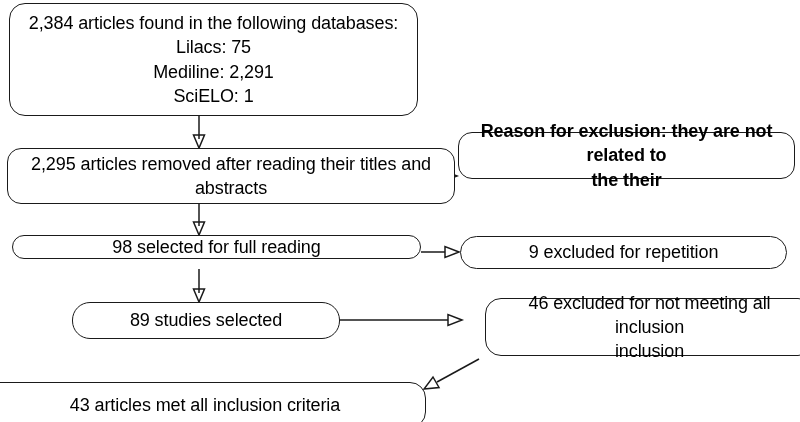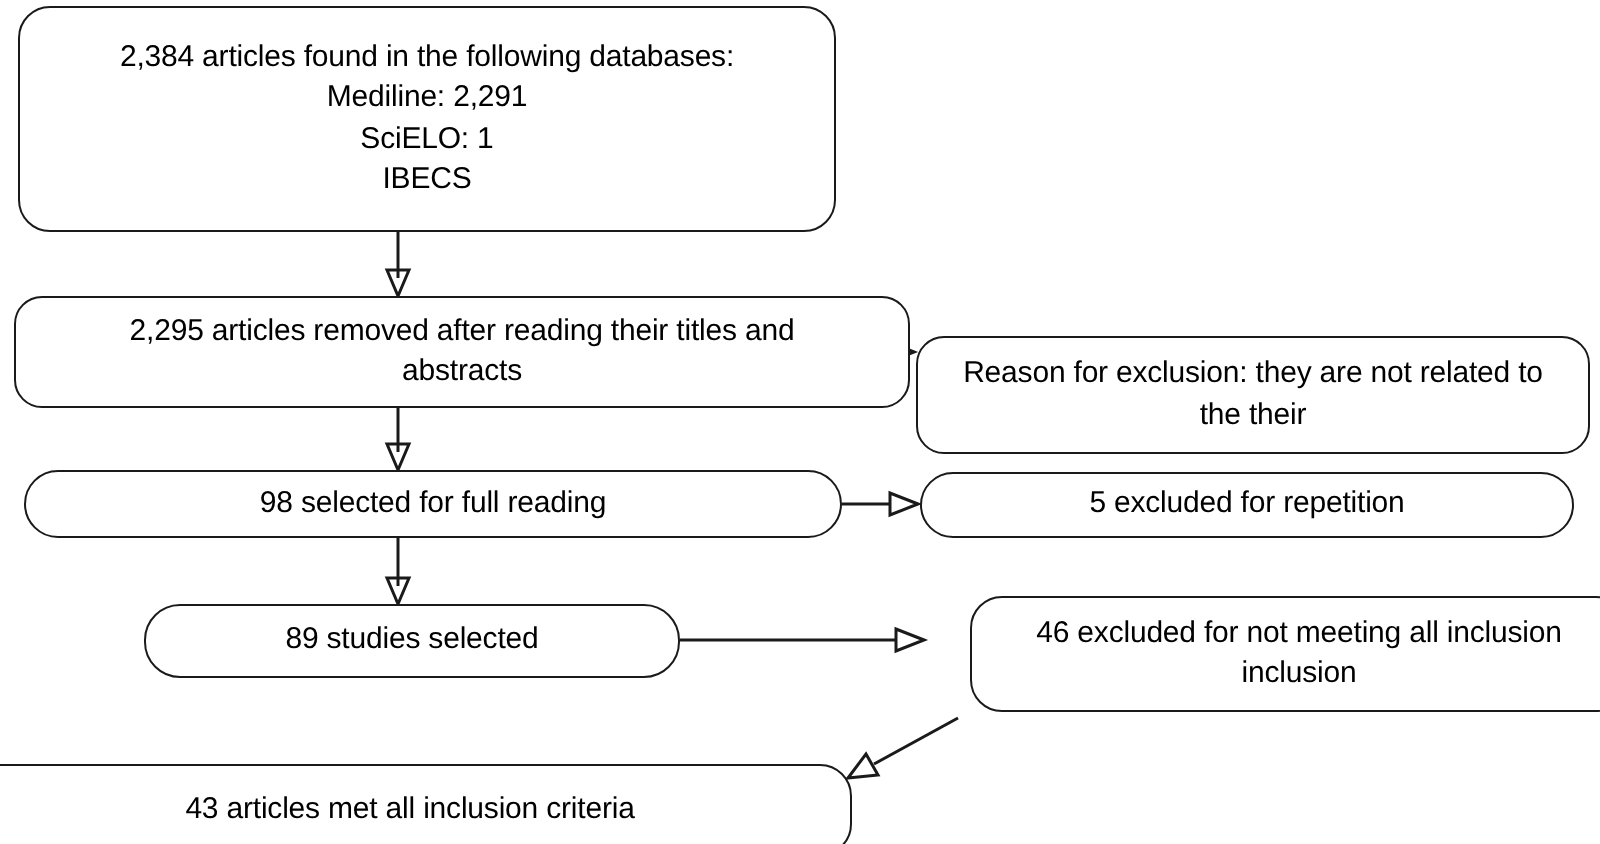--- a/index.html
+++ b/index.html
@@ -20,33 +20,33 @@
     position: absolute;
     box-sizing: border-box;
     border: 1.6px solid #1a1a1a;
     border-radius: 14px;
     background: #ffffff;
     display: flex;
     align-items: center;
     justify-content: center;
     text-align: center;
     color: #000000;
-    font-size: 15px;
+    font-size: 18px;
     line-height: 1.34;
     padding: 2px 8px;
     letter-spacing: -0.1px;
   }
   .node .txt { display: block; width: 100%; }
   .node .line { display: block; }
 
   
   #node-identification { left: 9px;  top: 3px;   width: 409px; height: 113px; border-radius: 16px; }
   #node-screened      { left: 7px;  top: 148px; width: 448px; height: 56px;  }
-  #node-reason        { left: 458px; top: 168px; width: 337px; height: 59px; }
-  #node-fullread      { left: 12px; top: 235px; width: 409px; height: 34px;  border-radius: 17px; }
+  #node-reason        { left: 458px; top: 132px; width: 337px; height: 47px; font-weight: bold; }
+  #node-fullread      { left: 12px; top: 235px; width: 409px; height: 24px;  border-radius: 17px; }
   #node-repetition    { left: 460px; top: 236px; width: 327px; height: 33px; border-radius: 17px; }
   #node-studies       { left: 72px; top: 302px; width: 268px; height: 37px;  border-radius: 18px; justify-content: center; }
   #node-criteria      { left: 485px; top: 298px; width: 329px; height: 58px; border-radius: 16px; }
   #node-included      { left: -16px; top: 382px; width: 442px; height: 46px; border-radius: 16px; }
 
   svg#connectors {
     position: absolute;
     left: 0; top: 0;
     width: 800px;
     height: 422px;
@@ -98,23 +98,23 @@
 
     <g>
       <line x1="479" y1="359" x2="437" y2="382"></line>
       <path class="arrowhead" d="M 424 389 L 439 387.5 L 433 377 Z"></path>
     </g>
   </svg>
 
   <div class="node" id="node-identification">
     <span class="txt">
       <span class="line">2,384 articles found in the following databases:</span>
+      <span class="line">Lilacs: 75</span>
       <span class="line">Mediline: 2,291</span>
       <span class="line">SciELO: 1</span>
-      <span class="line">IBECS</span>
     </span>
   </div>
 
   <div class="node" id="node-screened">
     <span class="txt">
       <span class="line">2,295 articles removed after reading their titles and</span>
       <span class="line">abstracts</span>
     </span>
   </div>
 
@@ -126,21 +126,21 @@
   </div>
 
   <div class="node" id="node-fullread">
     <span class="txt">
       <span class="line">98 selected for full reading</span>
     </span>
   </div>
 
   <div class="node" id="node-repetition">
     <span class="txt">
-      <span class="line">5 excluded for repetition</span>
+      <span class="line">9 excluded for repetition</span>
     </span>
   </div>
 
   <div class="node" id="node-studies">
     <span class="txt">
       <span class="line">89 studies selected</span>
     </span>
   </div>
 
   <div class="node" id="node-criteria">

